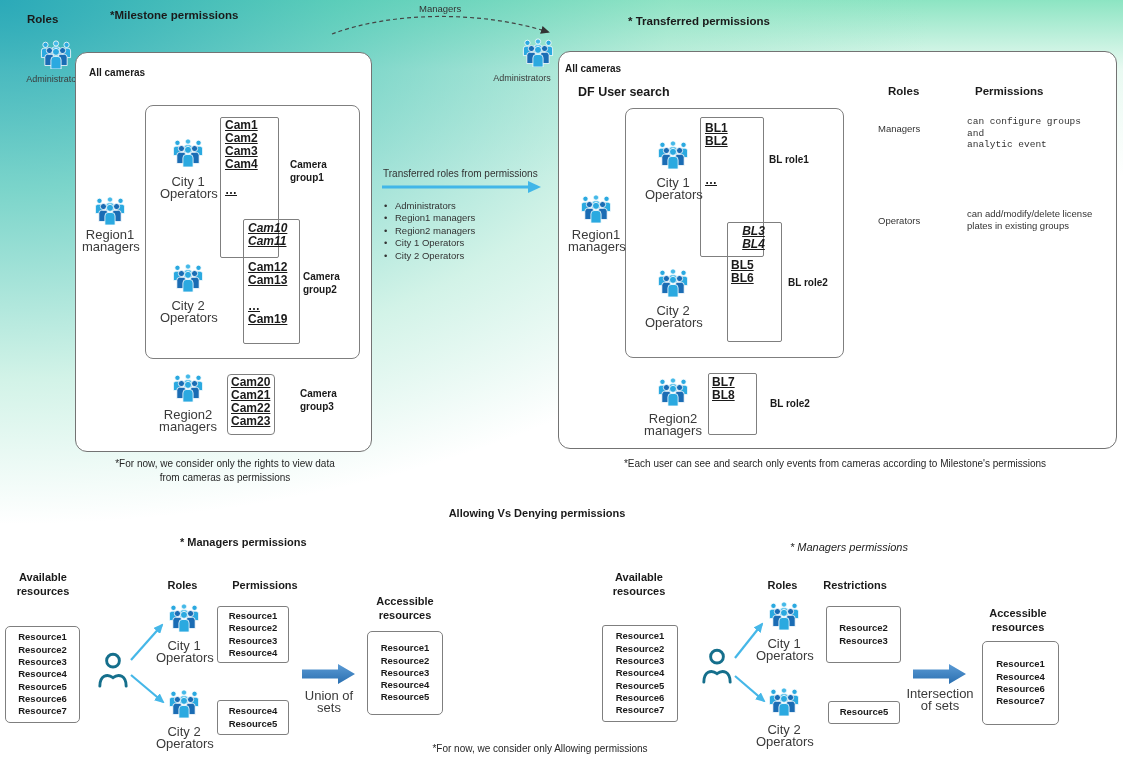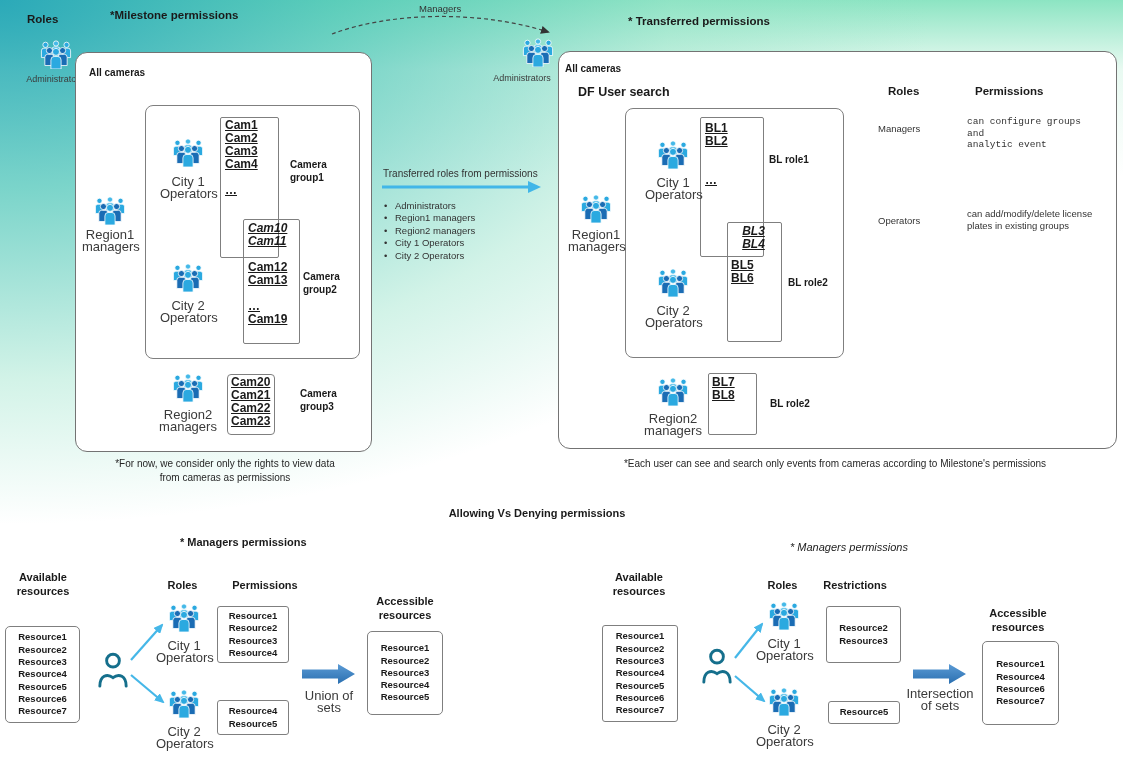--- a/index.html
+++ b/index.html
@@ -341,13 +341,14 @@
 
   <div class="abs hdr pre" style="left:980px;top:606px;width:76px;">Accessible
 resources</div>
   <div class="abs rbox" style="left:982px;top:641px;width:75px;height:82px;">
     <div class="res pre">Resource1
 Resource4
 Resource6
 Resource7</div>
   </div>
 
+  <div class="abs note" style="left:350px;top:742px;width:380px;">*For now, we consider only Allowing permissions</div>
 </div>
 
 </body></html>

